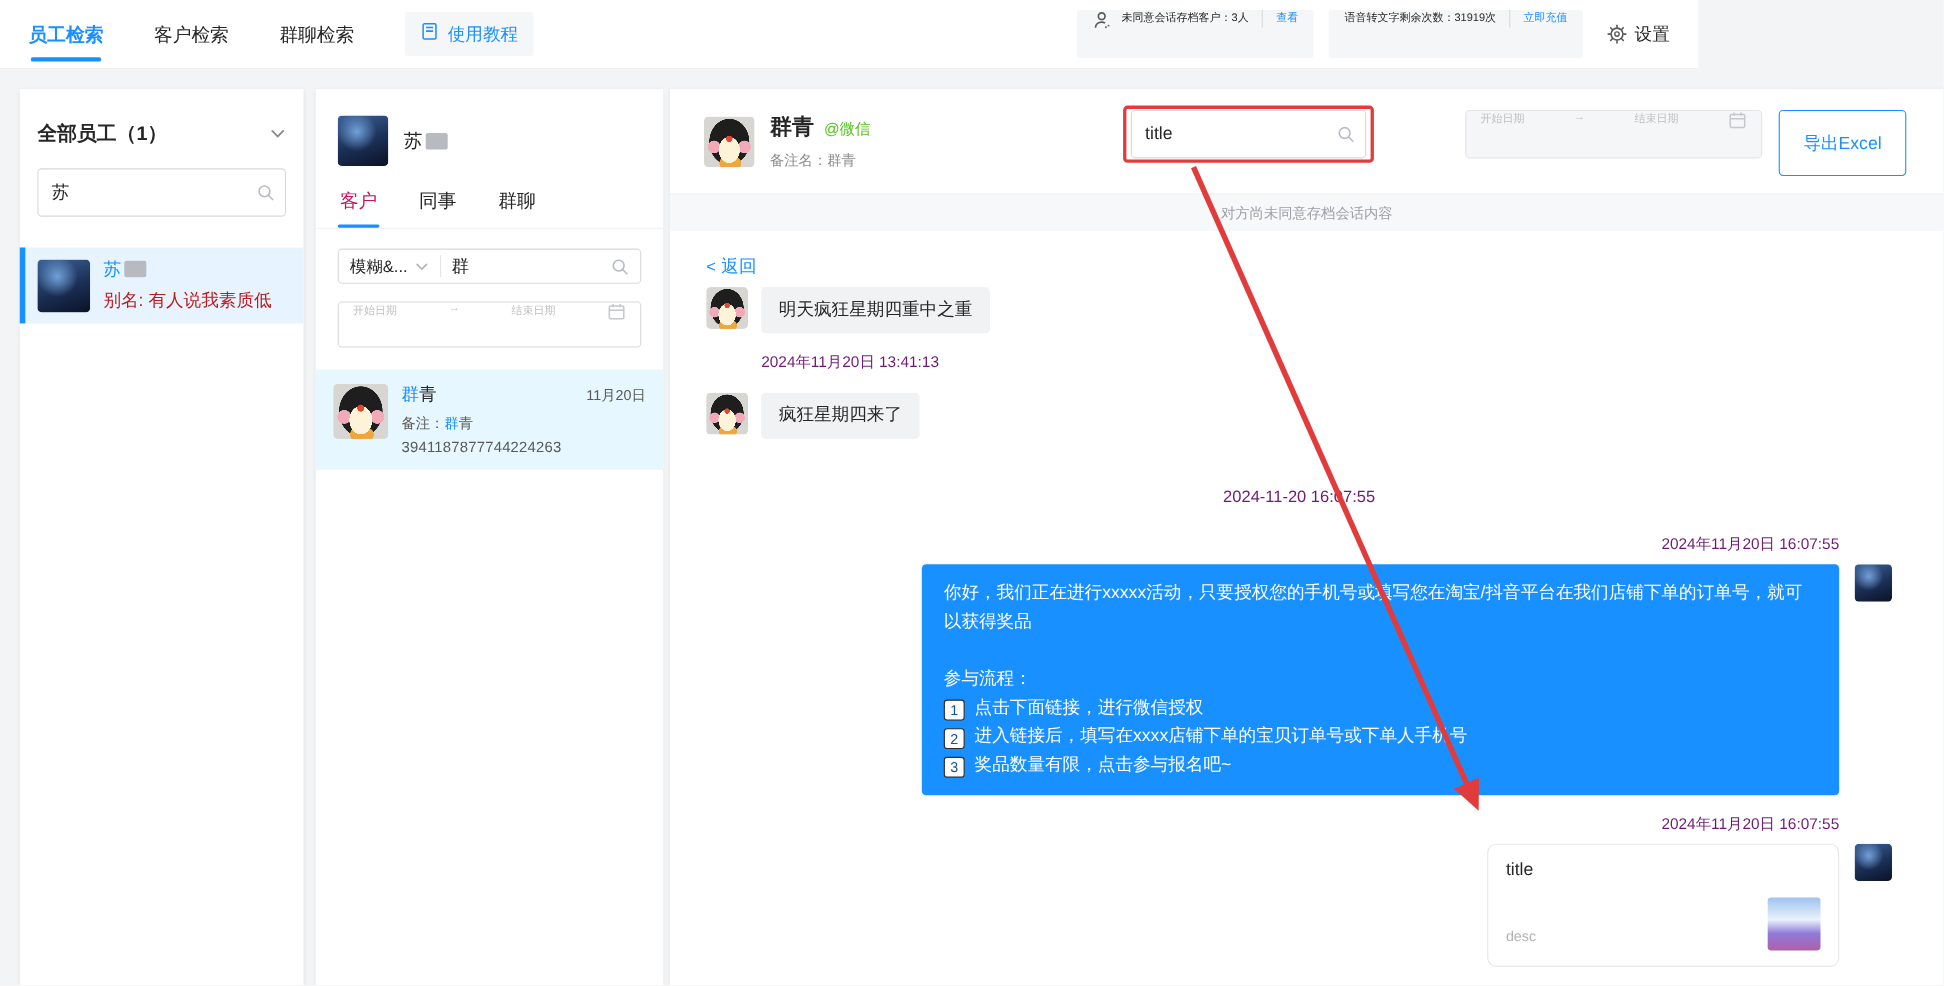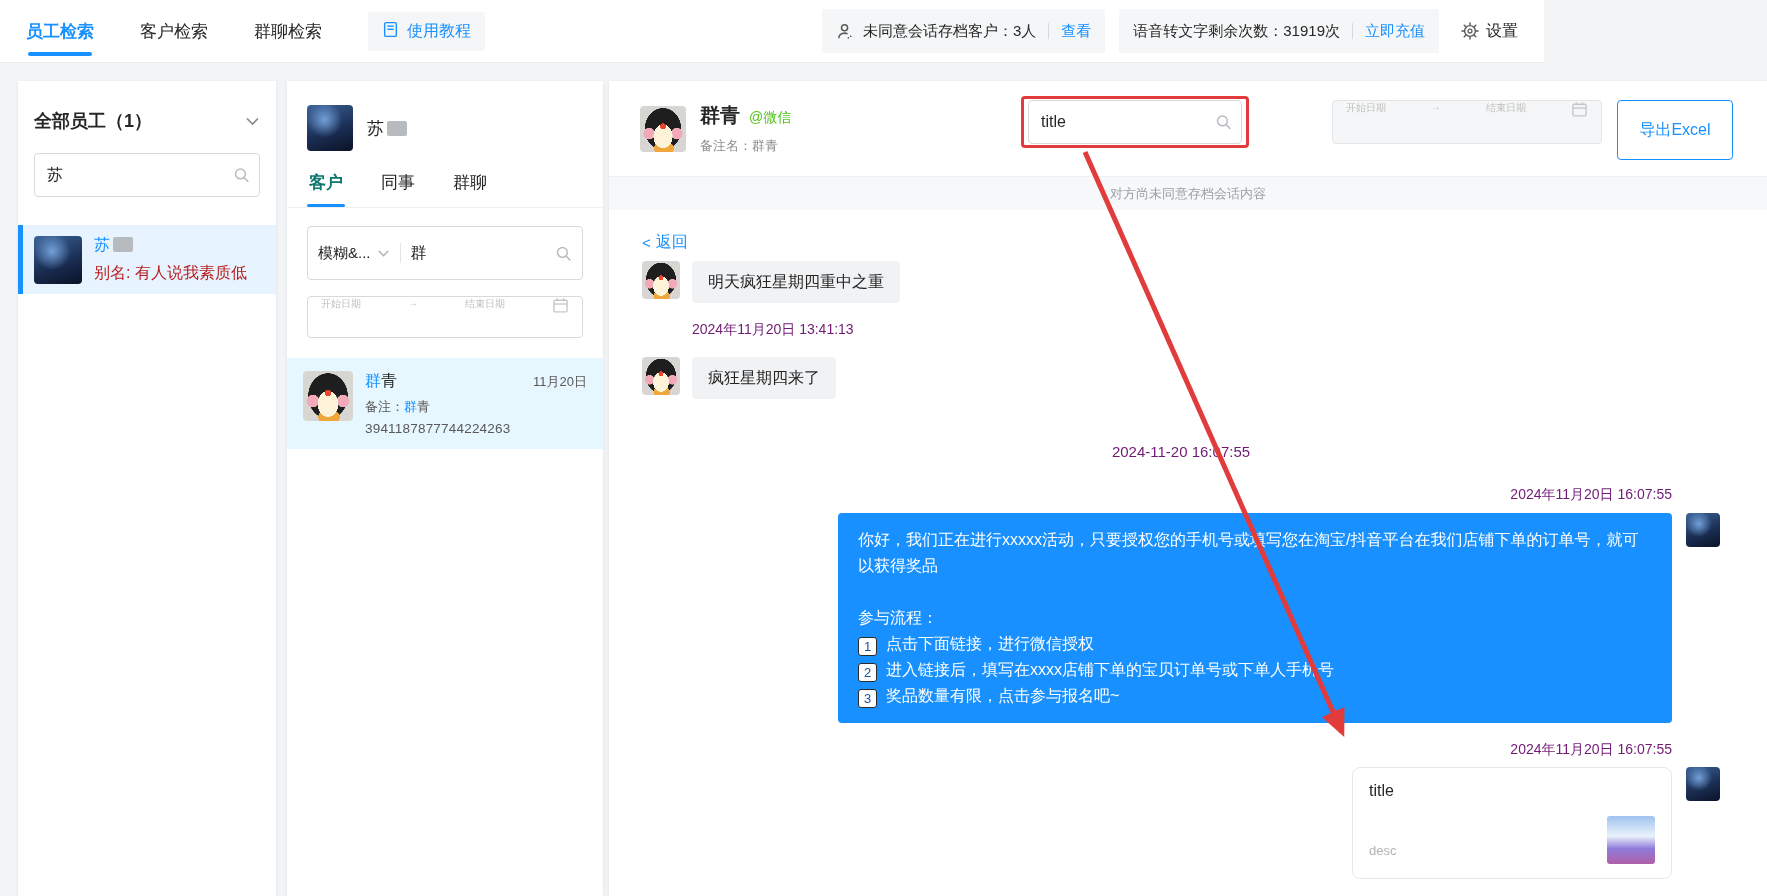--- a/index.html
+++ b/index.html
@@ -10,22 +10,22 @@
   .topbar { position:absolute; left:0; top:0; width:1544px; height:63px; background:#fff;
             border-bottom:1px solid #ededed; display:flex; align-items:center; padding:0 26px; z-index:10; }
   .nav-tab { font-size:17px; color:#262626; margin-right:46px; height:63px; line-height:63px;
              position:relative; cursor:pointer; white-space:nowrap; }
   .nav-tab.active { color:#1890ff; font-weight:bold; }
   .nav-tab.active::after { content:""; position:absolute; left:2px; right:2px; bottom:7px; height:4px;
              background:#1890ff; border-radius:2px; }
   .tutorial-chip { display:flex; align-items:center; gap:8px; background:#f5f6f7; color:#1890ff;
              font-size:16px; padding:9px 14px; border-radius:3px; cursor:pointer; white-space:nowrap; }
   .topbar-right { margin-left:auto; display:flex; align-items:center; gap:14px; }
-  .chip { display:flex; align-items:center; background:#f5f6f7; padding:0 14px; height:44px;
-          font-size:15px; color:#262626; border-radius:2px; white-space:nowrap; }
+  .chip { display:flex; background:#f5f6f7; padding:0 14px; height:44px;
+          font-size:10px; color:#262626; border-radius:2px; white-space:nowrap; }
   .chip .ico { display:flex; margin-right:8px; }
   .chip .link { color:#1890ff; cursor:pointer; }
   .chip .sep { width:1px; height:16px; background:#d9d9d9; margin:0 12px; }
   .settings { display:flex; align-items:center; gap:7px; font-size:16px; color:#262626;
               margin-left:8px; cursor:pointer; white-space:nowrap; }
 
   
   .card { position:absolute; top:81px; bottom:0; background:#fff; box-shadow:0 1px 4px rgba(0,0,0,.08); }
   .side-card { left:18px; width:258px; }
   .mid-card  { left:287px; width:316px; }
@@ -57,24 +57,24 @@
   .emp-name { font-size:16px; color:#1890ff; }
   .redact { display:inline-block; width:20px; height:15px; background:#b7babf; border-radius:2px;
             vertical-align:-2px; margin-left:3px; }
   .emp-alias { font-size:16px; color:#b91c1c; margin-top:7px; }
 
   
   .mid-head { padding:24px 20px 0; display:flex; align-items:center; gap:14px; }
   .mid-name { font-size:17px; color:#262626; }
   .mid-tabs { margin-top:20px; padding:0 22px; display:flex; gap:38px; border-bottom:1px solid #f0f0f0; }
   .mid-tab { font-size:17px; color:#262626; padding-bottom:13px; cursor:pointer; position:relative; }
-  .mid-tab.active { color:#0f766e; font-weight:bold; }
+  .mid-tab.active { color:#be185d; font-weight:normal; }
   .mid-tab.active::after { content:""; position:absolute; left:-2px; right:-2px; bottom:0; height:3px;
                            background:#1890ff; border-radius:2px; }
-  .mid-filter { margin:18px 20px 0; height:54px; border:1px solid #d9d9d9; border-radius:4px;
+  .mid-filter { margin:18px 20px 0; height:32px; border:1px solid #d9d9d9; border-radius:4px;
                 display:flex; align-items:center; padding:0 10px; }
   .filter-mode { display:flex; align-items:center; gap:6px; font-size:15px; color:#262626; cursor:pointer; }
   .vsep { width:1px; height:20px; background:#e3e4e6; margin:0 10px; }
   .bare-input { border:none; outline:none; flex:1; min-width:0; font-size:16px; color:#262626;
                 font-family:inherit; background:transparent; }
   .date-range { margin:16px 20px 0; height:42px; border:1px solid #d9d9d9; border-radius:4px;
                 display:flex; align-items:flex-start; justify-content:space-between; padding:0 13px;
                 font-size:10px; color:#bfbfbf; cursor:pointer; }
   .contact-item { margin-top:20px; background:#e6f7ff; padding:13px 16px; display:flex; gap:12px; cursor:pointer; }
   .contact-main { flex:1; min-width:0; }

